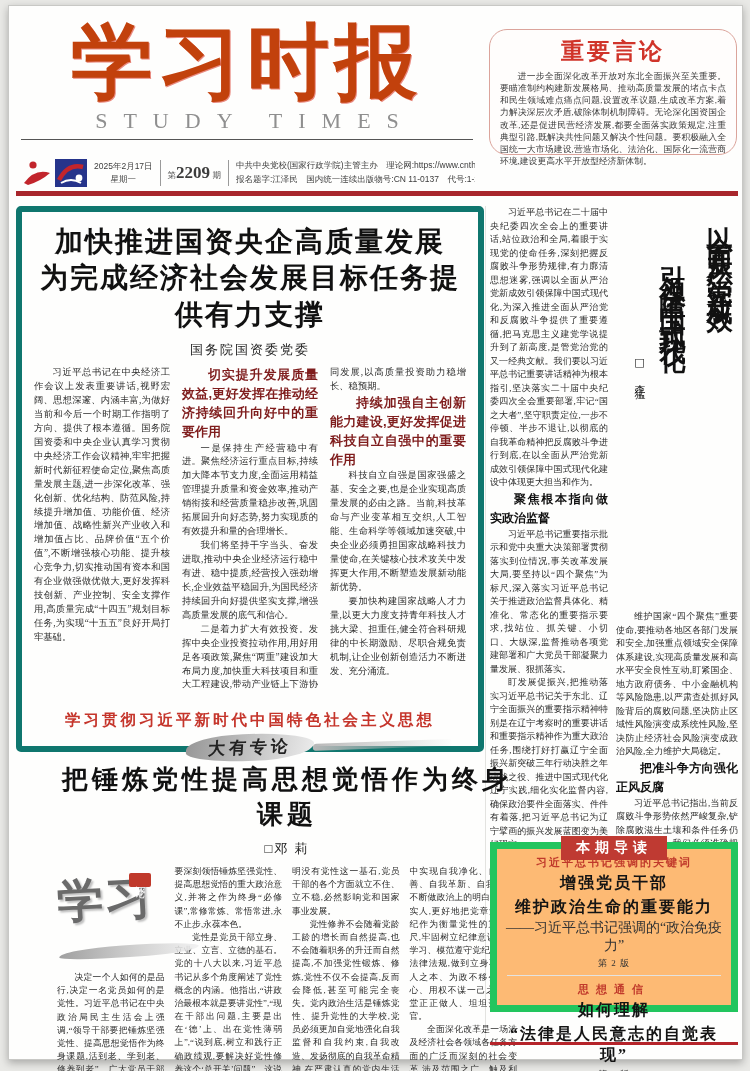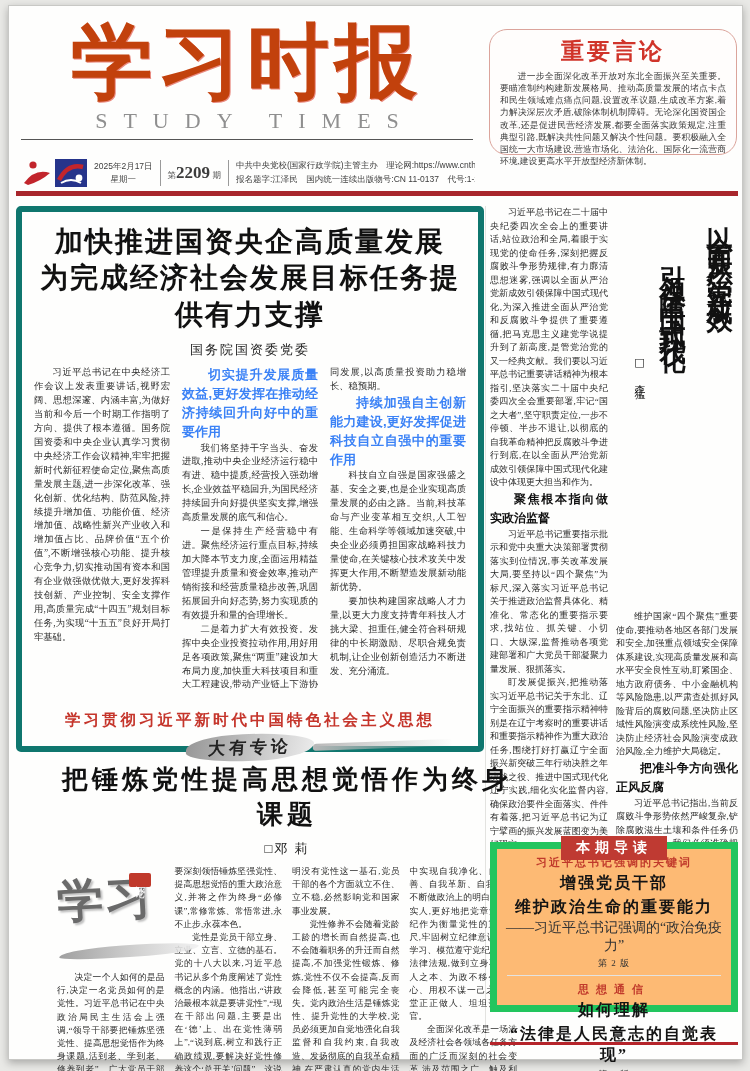--- a/index.html
+++ b/index.html
@@ -30,21 +30,21 @@
   .remarks-body{font-size:8.8px;line-height:1.38;text-align:justify;text-indent:2em;color:#3a3a3a;}
   
   .mainbox{left:7px;top:200px;width:468px;height:546px;border:6px solid #0f766e;border-radius:5px;
            box-sizing:border-box;padding:12px 12px 0;}
   .headline{text-align:center;font-size:28px;font-weight:800;letter-spacing:2px;line-height:1.3;color:#111;}
   .byline{text-align:center;font-size:13px;margin:8px 0 7px;color:#222;letter-spacing:2px;font-family:Liberation Serif, serif;}
   .colbody{column-gap:12px;font-size:9.3px;line-height:1.5;text-align:justify;overflow:hidden;}
   .main-body{column-count:3;height:338px;}
   .colbody p{margin:0;text-indent:2em;}
   .sub-head{font-family:"Liberation Sans","DejaVu Sans",sans-serif;font-weight:bold;font-size:13px;
-            line-height:1.45;margin:7px 0;text-indent:0;color:#3b82f6;break-inside:avoid;}
+            line-height:1.45;margin:7px 0;text-indent:0;color:#7f1d1d;break-inside:avoid;}
   .slogan-row{text-align:center;margin-top:6px;}
   .slogan{font-size:15.5px;font-weight:800;color:#c5352b;letter-spacing:3px;}
   .dayou-blob{display:inline-block;position:relative;margin-top:3px;padding:2px 22px;
               background:linear-gradient(100deg,#969696,#c6c6c6 55%,#ececec);
               border-radius:46% 54% 48% 52%/55% 45% 60% 40%;transform:rotate(-2deg) skewX(-6deg);}
   .dayou-blob span{font-size:17px;font-weight:800;color:#222;letter-spacing:4px;
                    font-family:"DejaVu Serif",serif;}
   .dayou-blob::after{content:"";position:absolute;left:99%;top:45%;width:140px;height:7px;
                      background:linear-gradient(90deg,#b8b8b8,rgba(200,200,200,0));border-radius:4px;}
   
@@ -129,22 +129,22 @@
     <div class="remarks-body">进一步全面深化改革开放对东北全面振兴至关重要。要瞄准制约构建新发展格局、推动高质量发展的堵点卡点和民生领域难点痛点问题,设置改革议题,生成改革方案,着力解决深层次矛盾,破除体制机制障碍。无论深化国资国企改革,还是促进民营经济发展,都要全面落实政策规定,注重典型引路,既解决共性问题又解决个性问题。要积极融入全国统一大市场建设,营造市场化、法治化、国际化一流营商环境,建设更高水平开放型经济新体制。</div>
   </div>
 
   <div class="abs mainbox">
     <div class="headline">加快推进国资央企高质量发展</div>
     <div class="headline">为完成经济社会发展目标任务提供有力支撑</div>
     <div class="byline">国务院国资委党委</div>
     <div class="colbody main-body">
       <p>习近平总书记在中央经济工作会议上发表重要讲话,视野宏阔、思想深邃、内涵丰富,为做好当前和今后一个时期工作指明了方向、提供了根本遵循。国务院国资委和中央企业认真学习贯彻中央经济工作会议精神,牢牢把握新时代新征程使命定位,聚焦高质量发展主题,进一步深化改革、强化创新、优化结构、防范风险,持续提升增加值、功能价值、经济增加值、战略性新兴产业收入和增加值占比、品牌价值“五个价值”,不断增强核心功能、提升核心竞争力,切实推动国有资本和国有企业做强做优做大,更好发挥科技创新、产业控制、安全支撑作用,高质量完成“十四五”规划目标任务,为实现“十五五”良好开局打牢基础。</p>
       <p class="sub-head">切实提升发展质量效益,更好发挥在推动经济持续回升向好中的重要作用</p>
+      <p>一是保持生产经营稳中有进。聚焦经济运行重点目标,持续加大降本节支力度,全面运用精益管理提升质量和资金效率,推动产销衔接和经营质量稳步改善,巩固拓展回升向好态势,努力实现质的有效提升和量的合理增长。</p>
       <p>我们将坚持干字当头、奋发进取,推动中央企业经济运行稳中有进、稳中提质,经营投入强劲增长,企业效益平稳回升,为国民经济持续回升向好提供坚实支撑,增强高质量发展的底气和信心。</p>
-      <p>一是保持生产经营稳中有进。聚焦经济运行重点目标,持续加大降本节支力度,全面运用精益管理提升质量和资金效率,推动产销衔接和经营质量稳步改善,巩固拓展回升向好态势,努力实现质的有效提升和量的合理增长。</p>
       <p>二是着力扩大有效投资。发挥中央企业投资拉动作用,用好用足各项政策,聚焦“两重”建设加大布局力度,加快重大科技项目和重大工程建设,带动产业链上下游协同发展,以高质量投资助力稳增长、稳预期。</p>
       <p class="sub-head">持续加强自主创新能力建设,更好发挥促进科技自立自强中的重要作用</p>
       <p>科技自立自强是国家强盛之基、安全之要,也是企业实现高质量发展的必由之路。当前,科技革命与产业变革相互交织,人工智能、生命科学等领域加速突破,中央企业必须勇担国家战略科技力量使命,在关键核心技术攻关中发挥更大作用,不断塑造发展新动能新优势。</p>
       <p>要加快构建国家战略人才力量,以更大力度支持青年科技人才挑大梁、担重任,健全符合科研规律的中长期激励、尽职合规免责机制,让企业创新创造活力不断迸发、充分涌流。</p>
 
     </div>
     <div class="slogan-row">
       <div class="slogan">学习贯彻习近平新时代中国特色社会主义思想</div>
       <div class="dayou-blob"><span>大有专论</span></div>
     </div>

